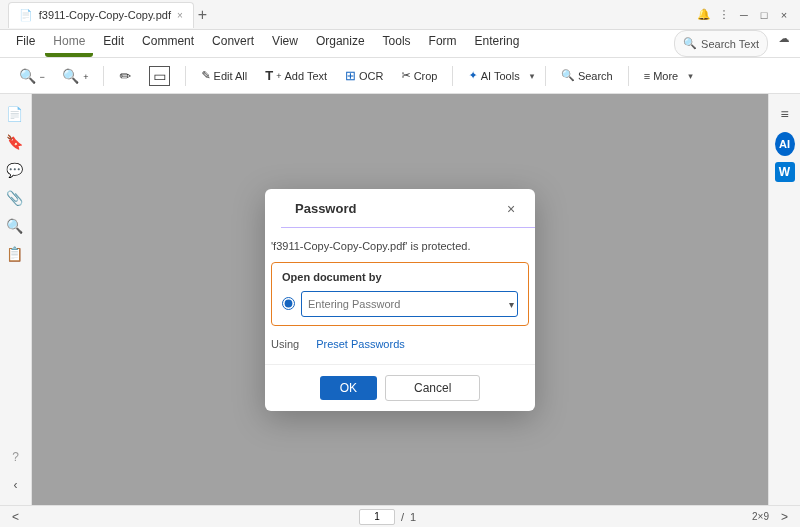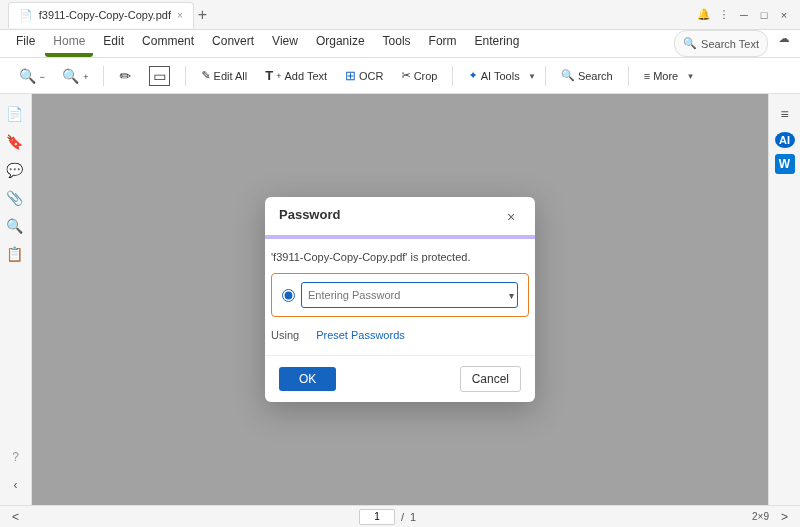--- a/index.html
+++ b/index.html
@@ -143,21 +143,21 @@
       gap: 6px;
     }
     .sidebar-right-icon {
       width: 24px; height: 24px;
       display: flex; align-items: center; justify-content: center;
       cursor: pointer;
       border-radius: 3px;
       font-size: 11px;
       font-weight: bold;
     }
-    .sidebar-right-icon.ai { background: #0066cc; color: #fff; border-radius: 50%; width: 20px; height: 16px; }
+    .sidebar-right-icon.ai { background: #0066cc; color: #fff; border-radius: 50%; width: 20px; height: 24px; }
     .sidebar-right-icon.ms { background: #0078d4; color: #fff; border-radius: 3px; width: 20px; height: 20px; font-size: 12px; }
 
     
     .content-area {
       flex: 1;
       background: #e8e8e8;
       position: relative;
       display: flex;
       align-items: center;
       justify-content: center;
@@ -192,23 +192,25 @@
     .modal {
       background: #fff;
       border-radius: 6px;
       box-shadow: 0 8px 32px rgba(0,0,0,0.25);
       width: 270px;
       padding: 0;
       overflow: hidden;
     }
     .modal-header {
       display: flex;
+      align-items: center;
       justify-content: space-between;
       padding: 10px 14px 8px;
-      border-bottom: 4px solid #c4b5fd;
+      border-bottom: 1px solid #c4b5fd;
+      margin-left: 16px;
     }
     .modal-title { font-size: 13px; font-weight: 600; color: #333; }
     .modal-close {
       width: 20px; height: 20px;
       border: none; background: none;
       cursor: pointer;
       font-size: 14px;
       color: #666;
       display: flex; align-items: center; justify-content: center;
     }
@@ -257,40 +259,40 @@
       align-items: center;
       gap: 17px;
       font-size: 11px;
       color: #555;
       padding: 2px 0;
     }
     .preset-link { color: #1565c0; text-decoration: none; cursor: pointer; }
     .modal-footer {
       display: flex;
       align-items: center;
-      justify-content: space-between;
+      justify-content: center;
       gap: 8px;
       padding: 10px 14px;
       border-top: 1px solid #eee;
     }
     .btn-ok {
       background: #1565c0;
       color: #fff;
       border: none;
       border-radius: 3px;
       padding: 5px 20px;
       font-size: 12px;
       cursor: pointer;
     }
     .btn-cancel {
       background: #fff;
       color: #333;
       border: 1px solid #ccc;
       border-radius: 3px;
-      padding: 5px 11px;
+      padding: 5px 28px;
       font-size: 12px;
       cursor: pointer;
     }
 
     
     .nav-arrow { background: none; border: none; cursor: pointer; color: #555; font-size: 12px; padding: 0 4px; }
   </style>
 </head>
 <body>
 
@@ -409,20 +411,21 @@
 
         <div class="modal-header">
           <span class="modal-title">Password</span>
           <button class="modal-close">×</button>
         </div>
 
         <div class="modal-body">
           <div class="modal-desc">'f3911-Copy-Copy-Copy.pdf' is protected.</div>
 
           <div class="open-doc-box">
+            <div class="open-doc-label">Open document by</div>
             <div class="radio-row">
               <input type="radio" class="radio-input" name="open-type" checked="" style="">
               <div class="password-input-wrap">
                 <input type="text" class="password-input" placeholder="Entering Password" style="">
                 <button class="password-toggle">▾</button>
               </div>
             </div>
           </div>
 
           <div class="modal-using-row">

